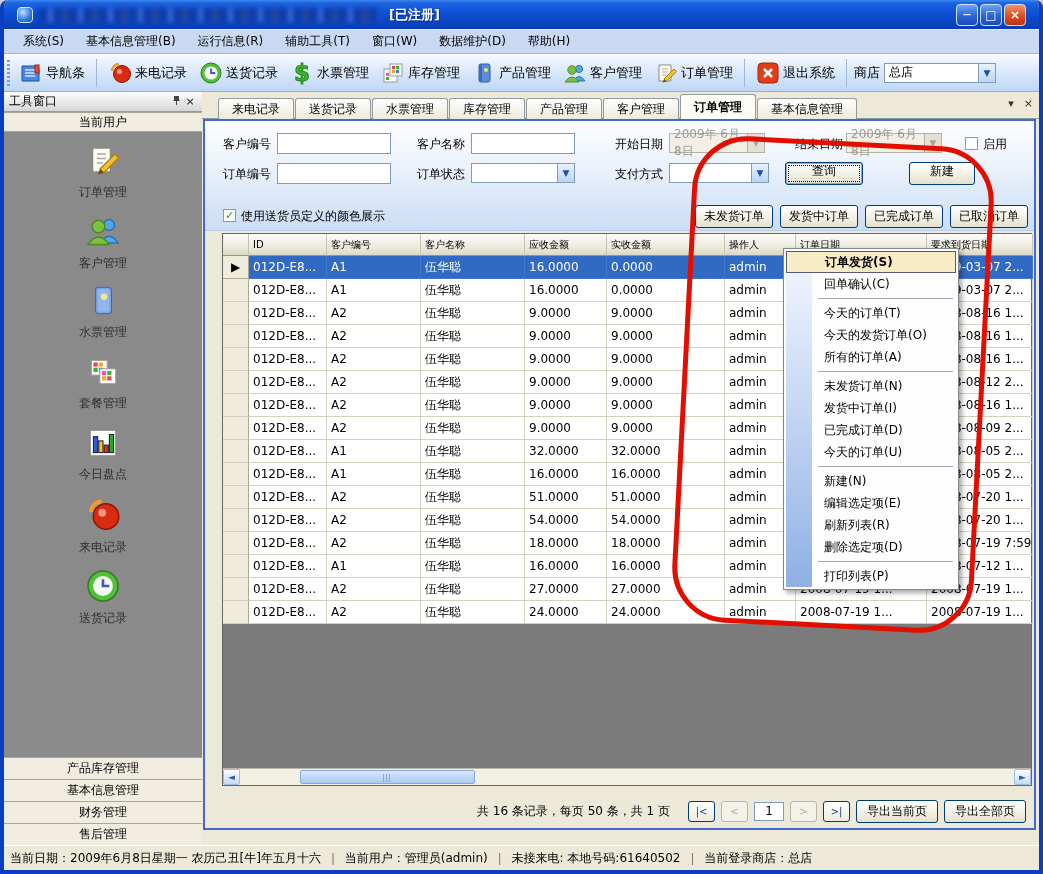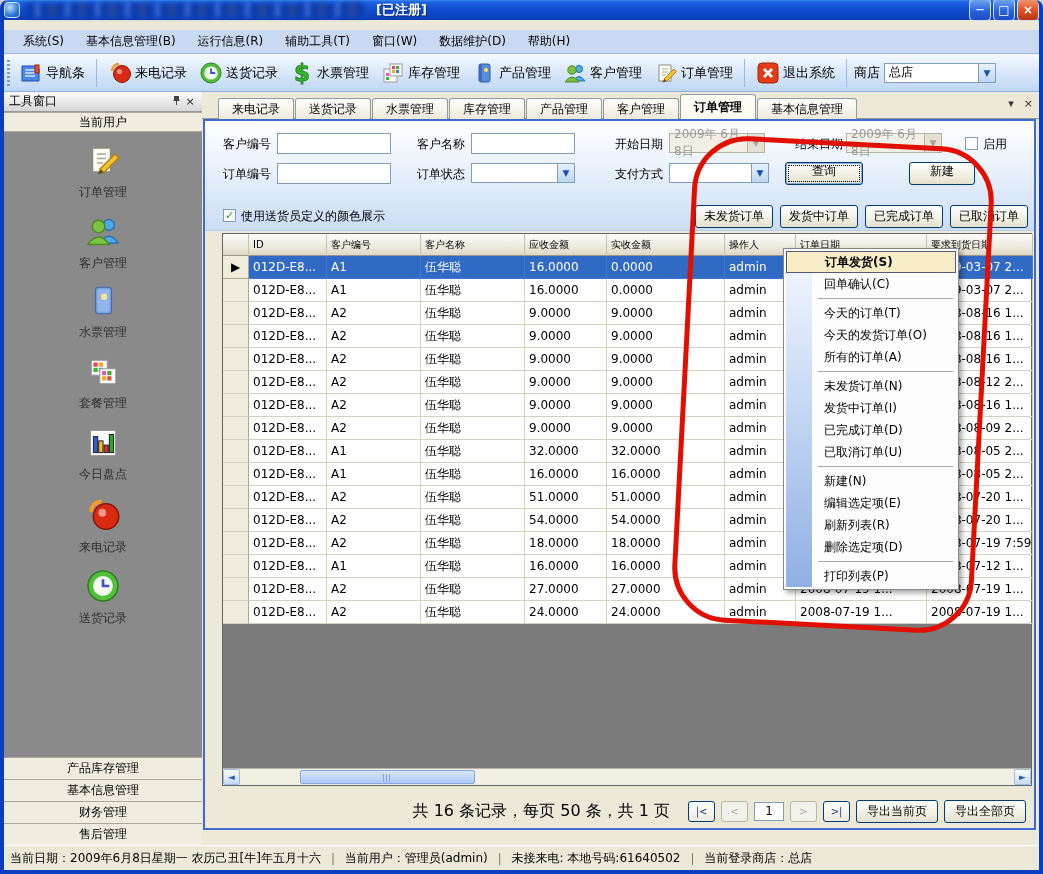--- a/index.html
+++ b/index.html
@@ -1,23 +1,23 @@
 <!DOCTYPE html>
 <html><head>
 <meta charset="utf-8">
 <style>
   html,body{margin:0;padding:0;background:#cfcfcf;}
   *{box-sizing:border-box;font-family:"DejaVu Sans","Liberation Sans",sans-serif;}
   .window{position:relative;width:1043px;height:874px;background:#ECE9D8;overflow:hidden;
           border-left:4px solid #0A3DC0;border-right:4px solid #0A3DC0;border-bottom:4px solid #0A3DC0;
           border-radius:8px 8px 0 0;}
   
-  .titlebar{position:absolute;left:-4px;top:0;width:1043px;height:20px;
+  .titlebar{position:absolute;left:-4px;top:0;width:1043px;height:29px;
     background:linear-gradient(180deg,#3A8BF0 0%,#1E63E0 10%,#0F4FD4 45%,#0B46C4 75%,#0A3DB0 100%);
-    display:flex;align-items:center;padding:0 4px;color:#fff;}
+    display:flex;align-items:center;padding:0 17px;color:#fff;}
   .appicon{width:16px;height:16px;border-radius:4px;margin-right:6px;
     background:radial-gradient(circle at 35% 30%,#BEE0FF,#2E7BD8 60%,#114A9E);border:1px solid #cfe2ff;}
   .redacted{height:14px;width:340px;margin-right:10px;border-radius:2px;
     background:repeating-linear-gradient(90deg,#0c3aa8 0 9px,#4470d8 9px 14px,#0c3aa8 14px 22px,#26469c 22px 30px);
     filter:blur(2.5px);opacity:.9;}
   .title-suffix{font-size:13px;font-weight:bold;text-shadow:1px 1px 1px #0a2a80;}
   .wbtns{margin-left:auto;display:flex;gap:2px;}
   .wbtn{width:22px;height:22px;border:1px solid #cfe2ff;border-radius:4px;color:#fff;
     display:flex;align-items:center;justify-content:center;font-size:12px;font-weight:bold;
     background:linear-gradient(180deg,#6FA3F2,#2A63D8 55%,#1A4BBE);}
@@ -100,21 +100,21 @@
   .sarrow{position:absolute;top:0;width:17px;height:16px;background:linear-gradient(180deg,#FDFEFF,#C6D9F7);
     border:1px solid #9EBCE8;border-radius:2px;color:#2B5FA8;font-size:9px;text-align:center;line-height:15px;}
   .sarrow.left{left:0;} .sarrow.right{right:0;}
   .sthumb{position:absolute;left:77px;top:1px;width:175px;height:14px;border:1px solid #86A7DC;border-radius:2px;
     background:linear-gradient(180deg,#D8E6FC,#AECAF4);}
   .sthumb::after{content:"";position:absolute;left:50%;top:3px;width:9px;height:8px;margin-left:-5px;
     background:repeating-linear-gradient(90deg,#86A7DC 0 1px,transparent 1px 3px);}
   
   .pagebar{position:absolute;left:0;bottom:2px;width:100%;height:30px;display:flex;align-items:center;
     justify-content:flex-end;gap:6px;padding-right:8px;background:#ECE9D8;}
-  .psummary{font-size:16px;color:#000;margin-right:12px;}
+  .psummary{font-size:12px;color:#000;margin-right:12px;}
   .pnav{width:27px;height:21px;border:1px solid #003C74;border-radius:3px;font-size:10px;text-align:center;
     line-height:19px;background:linear-gradient(180deg,#FFFFFF,#EDEBDD);color:#1D3E78;}
   .pnav.dis{border-color:#BAB6A6;color:#AEABA0;background:#F2F1EA;}
   .pagebox{width:30px;height:19px;border:1px solid #7F9DB9;font-size:12px;text-align:center;background:#fff;}
   .pexp{height:23px;padding:0 10px;border:1px solid #003C74;border-radius:3px;font-size:12px;
     background:linear-gradient(180deg,#FFFFFF,#F1EFE2 60%,#E3E0CE);line-height:21px;}
   
   .statusbar{position:absolute;left:0;top:845px;width:1035px;height:25px;background:#ECE9D8;
     border-top:1px solid #fff;display:flex;align-items:center;padding-left:6px;font-size:12px;color:#000;}
   .sdiv{margin:0 6px;color:#555;}
@@ -647,21 +647,21 @@
     <div class="mi hot">订单发货(S)</div>
     <div class="mi">回单确认(C)</div>
     <div class="msep"></div>
     <div class="mi">今天的订单(T)</div>
     <div class="mi">今天的发货订单(O)</div>
     <div class="mi">所有的订单(A)</div>
     <div class="msep"></div>
     <div class="mi">未发货订单(N)</div>
     <div class="mi">发货中订单(I)</div>
     <div class="mi">已完成订单(D)</div>
-    <div class="mi">已取消订单(U)</div>
+    <div class="mi">今天的订单(U)</div>
     <div class="msep"></div>
     <div class="mi">新建(N)</div>
     <div class="mi">编辑选定项(E)</div>
     <div class="mi">刷新列表(R)</div>
     <div class="mi">删除选定项(D)</div>
     <div class="msep"></div>
     <div class="mi">打印列表(P)</div>
   </div>
 
 <div class="red-annot"></div>

